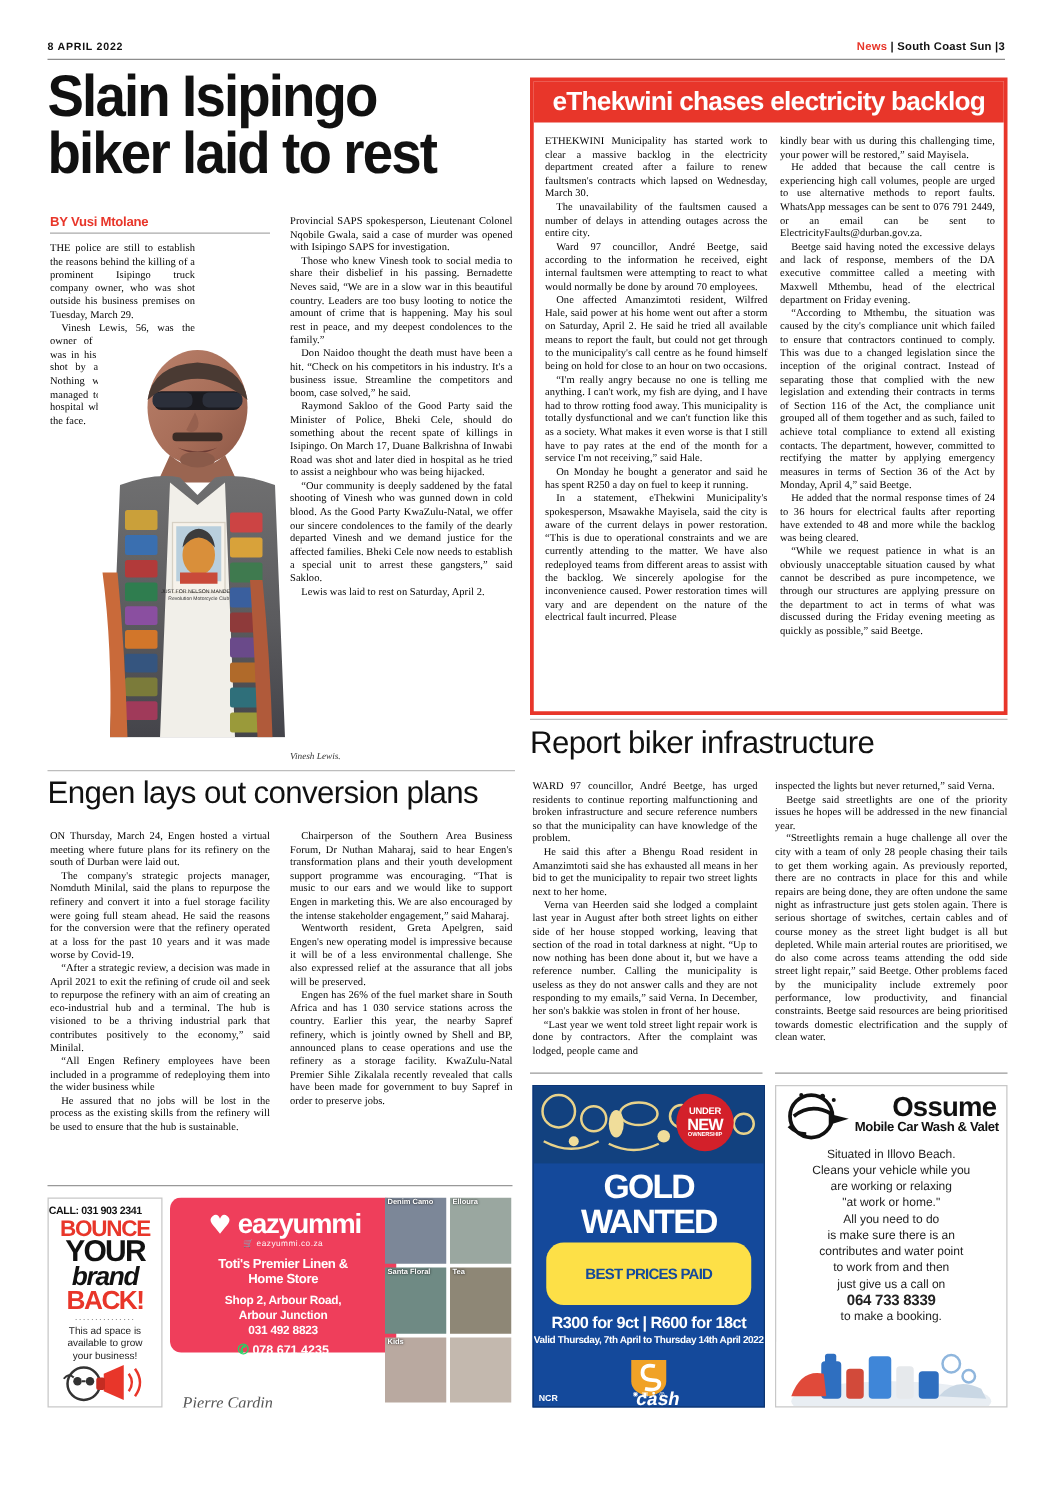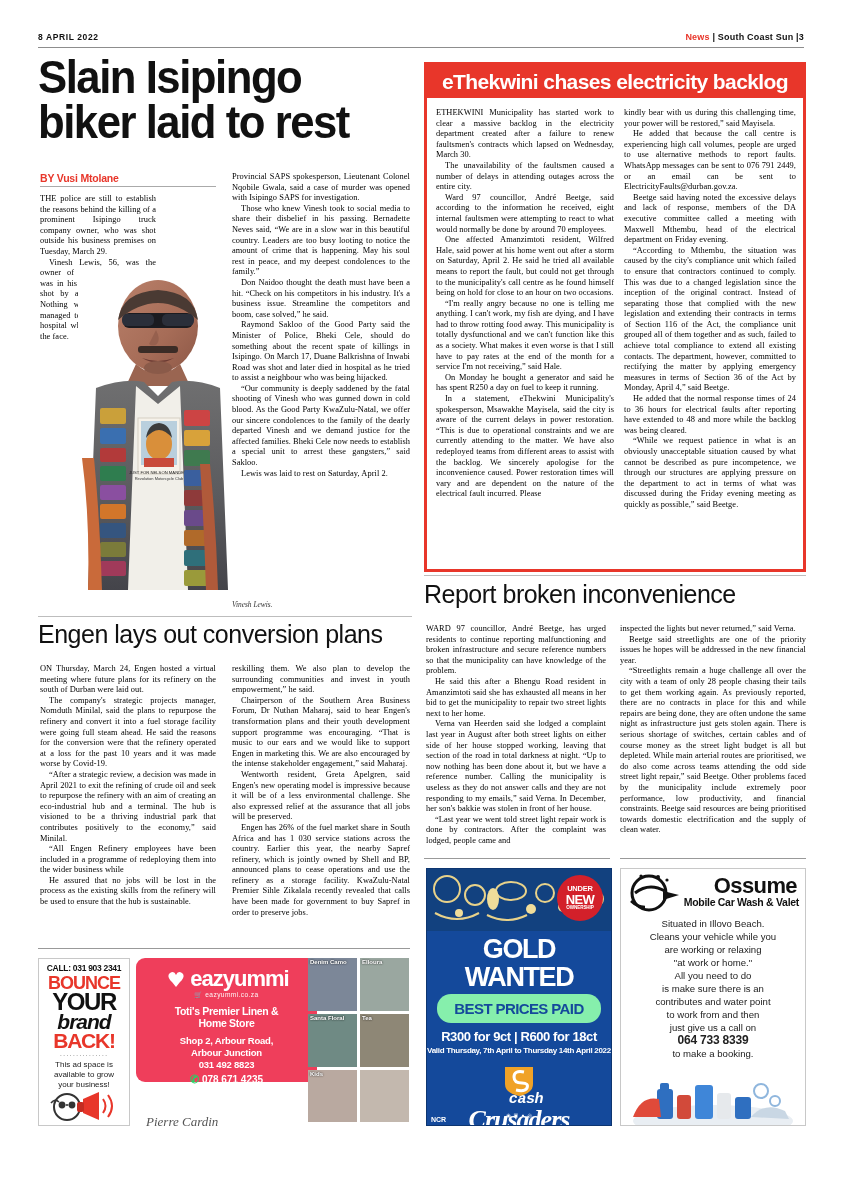--- a/index.html
+++ b/index.html
@@ -102,21 +102,21 @@
   
   .ad-rule { position:absolute; height:1px; background:#999; }
 
   
   .ad-bounce {
     position:absolute; left:38px; top:958px; width:92px; height:168px;
     border:1px solid #c8c8c8; background:#fff; box-sizing:border-box;
     font-family:"Liberation Sans", sans-serif; overflow:hidden;
   }
   .ad-bounce .call {
-    margin:4px 0 0 0; text-align:center; font-size:8.5px; font-weight:bold;
+    margin:4px 0 0 0; text-align:left; font-size:8.5px; font-weight:bold;
     color:#111; letter-spacing:-.3px;
   }
   .ad-bounce .w1 { text-align:center; font-size:18px; font-weight:bold; color:#e8362a;
     letter-spacing:-1px; line-height:17px; margin-top:2px;}
   .ad-bounce .w2 { text-align:center; font-size:24px; font-weight:bold; color:#111;
     letter-spacing:-1.4px; line-height:20px; }
   .ad-bounce .w3 { text-align:center; font-size:21px; font-weight:bold; color:#111;
     font-style:italic; line-height:19px; letter-spacing:-1px; }
   .ad-bounce .w4 { text-align:center; font-size:21px; font-weight:bold; color:#e8362a;
     letter-spacing:-1.2px; line-height:19px; }
@@ -155,31 +155,31 @@
     font-style:italic; font-size:13px; color:#555; }
 
   
   .ad-gold {
     position:absolute; left:426px; top:868px; width:186px; height:258px;
     background:#14499b; overflow:hidden; font-family:"Liberation Sans", sans-serif;
     color:#fff; text-align:center; border:1px solid #0d3570; box-sizing:border-box;
   }
   .gold-jewel { position:absolute; left:0; top:0; width:186px; height:62px; overflow:hidden;}
   .gold-badge {
-    position:absolute; right:8px; top:6px; width:46px; height:46px; border-radius:50%;
+    position:absolute; right:24px; top:6px; width:46px; height:46px; border-radius:50%;
     background:#d3202a; color:#fff; font-weight:bold; line-height:1;
     display:flex; flex-direction:column; align-items:center; justify-content:center;
   }
   .gold-badge .b1 { font-size:7.5px; letter-spacing:-.2px; }
   .gold-badge .b2 { font-size:13px; letter-spacing:-.6px; }
   .gold-badge .b3 { font-size:4.6px; letter-spacing:-.1px; }
   .gold-h { margin-top:66px; font-size:27px; font-weight:bold; letter-spacing:-1.4px; line-height:28px;}
   .gold-band {
-    margin:3px 10px 0 10px; background:#86efac; color:#14499b; border-radius:14px;
-    font-size:15px; font-weight:bold; padding:6px 0; letter-spacing:-.6px;
+    margin:3px 10px 0 10px; background:#fde047; color:#14499b; border-radius:14px;
+    font-size:12px; font-weight:bold; padding:18px 0; letter-spacing:-.6px;
   }
   .gold-price { margin-top:6px; font-size:13px; font-weight:bold; letter-spacing:-.4px;}
   .gold-valid { margin-top:2px; font-size:8px; font-weight:bold; letter-spacing:-.3px;}
   .cc-logo { margin-top:8px; }
   .cc-shield { width:34px; height:34px; margin:0 auto; position:relative; }
   .cc-cash { font-family:Liberation Mono, monospace; font-style:italic; font-size:15px;
     font-weight:bold; letter-spacing:-.4px; margin-top:-6px;padding-left:14px; }
   .cc-cru { font-family:"Liberation Serif", serif; font-style:italic; font-size:26px;
     font-weight:bold; letter-spacing:-1px; line-height:24px; }
   .gold-icons { position:absolute; left:0; bottom:3px; width:184px; height:14px;
@@ -312,21 +312,20 @@
   <div class="engen-rule"></div>
   <div id="engen-head" class="sec-head-black">Engen lays out conversion plans</div>
   <div id="engen-col1" class="colbody">
       <p class="noind">ON Thursday, March 24, Engen hosted a virtual meeting where future plans for its refinery on the south of Durban were laid out.</p>
       <p>The company's strategic projects manager, Nomduth Minilal, said the plans to repurpose the refinery and convert it into a fuel storage facility were going full steam ahead. He said the reasons for the conversion were that the refinery operated at a loss for the past 10 years and it was made worse by Covid-19.</p>
       <p>“After a strategic review, a decision was made in April 2021 to exit the refining of crude oil and seek to repurpose the refinery with an aim of creating an eco-industrial hub and a terminal. The hub is visioned to be a thriving industrial park that contributes positively to the economy,” said Minilal.</p>
       <p>“All Engen Refinery employees have been included in a programme of redeploying them into the wider business while</p>
       <p>He assured that no jobs will be lost in the process as the existing skills from the refinery will be used to ensure that the hub is sustainable.</p>
     </div>
   <div id="engen-col2" class="colbody">
-      <p class="noind">reskilling them. We also plan to develop the surrounding communities and invest in youth empowerment,” he said.</p>
       <p>Chairperson of the Southern Area Business Forum, Dr Nuthan Maharaj, said to hear Engen's transformation plans and their youth development support programme was encouraging. “That is music to our ears and we would like to support Engen in marketing this. We are also encouraged by the intense stakeholder engagement,” said Maharaj.</p>
       <p>Wentworth resident, Greta Apelgren, said Engen's new operating model is impressive because it will be of a less environmental challenge. She also expressed relief at the assurance that all jobs will be preserved.</p>
       <p>Engen has 26% of the fuel market share in South Africa and has 1 030 service stations across the country. Earlier this year, the nearby Sapref refinery, which is jointly owned by Shell and BP, announced plans to cease operations and use the refinery as a storage facility. KwaZulu-Natal Premier Sihle Zikalala recently revealed that calls have been made for government to buy Sapref in order to preserve jobs.</p>
     </div>
 
   <div class="ebox"></div>
   <div class="ebox-title">eThekwini chases electricity backlog</div>
   <div id="ebox-col1" class="colbody">
       <p class="noind">ETHEKWINI Municipality has started work to clear a massive backlog in the electricity department created after a failure to renew faultsmen's contracts which lapsed on Wednesday, March 30.</p>
       <p>The unavailability of the faultsmen caused a number of delays in attending outages across the entire city.</p>
@@ -339,21 +338,21 @@
   <div id="ebox-col2" class="colbody">
       <p class="noind">kindly bear with us during this challenging time, your power will be restored,” said Mayisela.</p>
       <p>He added that because the call centre is experiencing high call volumes, people are urged to use alternative methods to report faults. WhatsApp messages can be sent to 076 791 2449, or an email can be sent to ElectricityFaults@durban.gov.za.</p>
       <p>Beetge said having noted the excessive delays and lack of response, members of the DA executive committee called a meeting with Maxwell Mthembu, head of the electrical department on Friday evening.</p>
       <p>“According to Mthembu, the situation was caused by the city's compliance unit which failed to ensure that contractors continued to comply. This was due to a changed legislation since the inception of the original contract. Instead of separating those that complied with the new legislation and extending their contracts in terms of Section 116 of the Act, the compliance unit grouped all of them together and as such, failed to achieve total compliance to extend all existing contacts. The department, however, committed to rectifying the matter by applying emergency measures in terms of Section 36 of the Act by Monday, April 4,” said Beetge.</p>
       <p>He added that the normal response times of 24 to 36 hours for electrical faults after reporting have extended to 48 and more while the backlog was being cleared.</p>
       <p>“While we request patience in what is an obviously unacceptable situation caused by what cannot be described as pure incompetence, we through our structures are applying pressure on the department to act in terms of what was discussed during the Friday evening meeting as quickly as possible,” said Beetge.</p>
     </div>
 
   <div class="report-rule"></div>
-  <div id="report-head" class="sec-head-black">Report broken inconvenience</div>
+  <div id="report-head" class="sec-head-black">Report biker infrastructure</div>
   <div id="report-col1" class="colbody">
       <p class="noind">WARD 97 councillor, André Beetge, has urged residents to continue reporting malfunctioning and broken infrastructure and secure reference numbers so that the municipality can have knowledge of the problem.</p>
       <p>He said this after a Bhengu Road resident in Amanzimtoti said she has exhausted all means in her bid to get the municipality to repair two street lights next to her home.</p>
       <p>Verna van Heerden said she lodged a complaint last year in August after both street lights on either side of her house stopped working, leaving that section of the road in total darkness at night. “Up to now nothing has been done about it, but we have a reference number. Calling the municipality is useless as they do not answer calls and they are not responding to my emails,” said Verna. In December, her son's bakkie was stolen in front of her house.</p>
       <p>“Last year we went told street light repair work is done by contractors. After the complaint was lodged, people came and</p>
     </div>
   <div id="report-col2" class="colbody">
       <p class="noind">inspected the lights but never returned,” said Verna.</p>
       <p>Beetge said streetlights are one of the priority issues he hopes will be addressed in the new financial year.</p>
       <p>“Streetlights remain a huge challenge all over the city with a team of only 28 people chasing their tails to get them working again. As previously reported, there are no contracts in place for this and while repairs are being done, they are often undone the same night as infrastructure just gets stolen again. There is serious shortage of switches, certain cables and of course money as the street light budget is all but depleted. While main arterial routes are prioritised, we do also come across teams attending the odd side street light repair,” said Beetge. Other problems faced by the municipality include extremely poor performance, low productivity, and financial constraints. Beetge said resources are being prioritised towards domestic electrification and the supply of clean water.</p>

